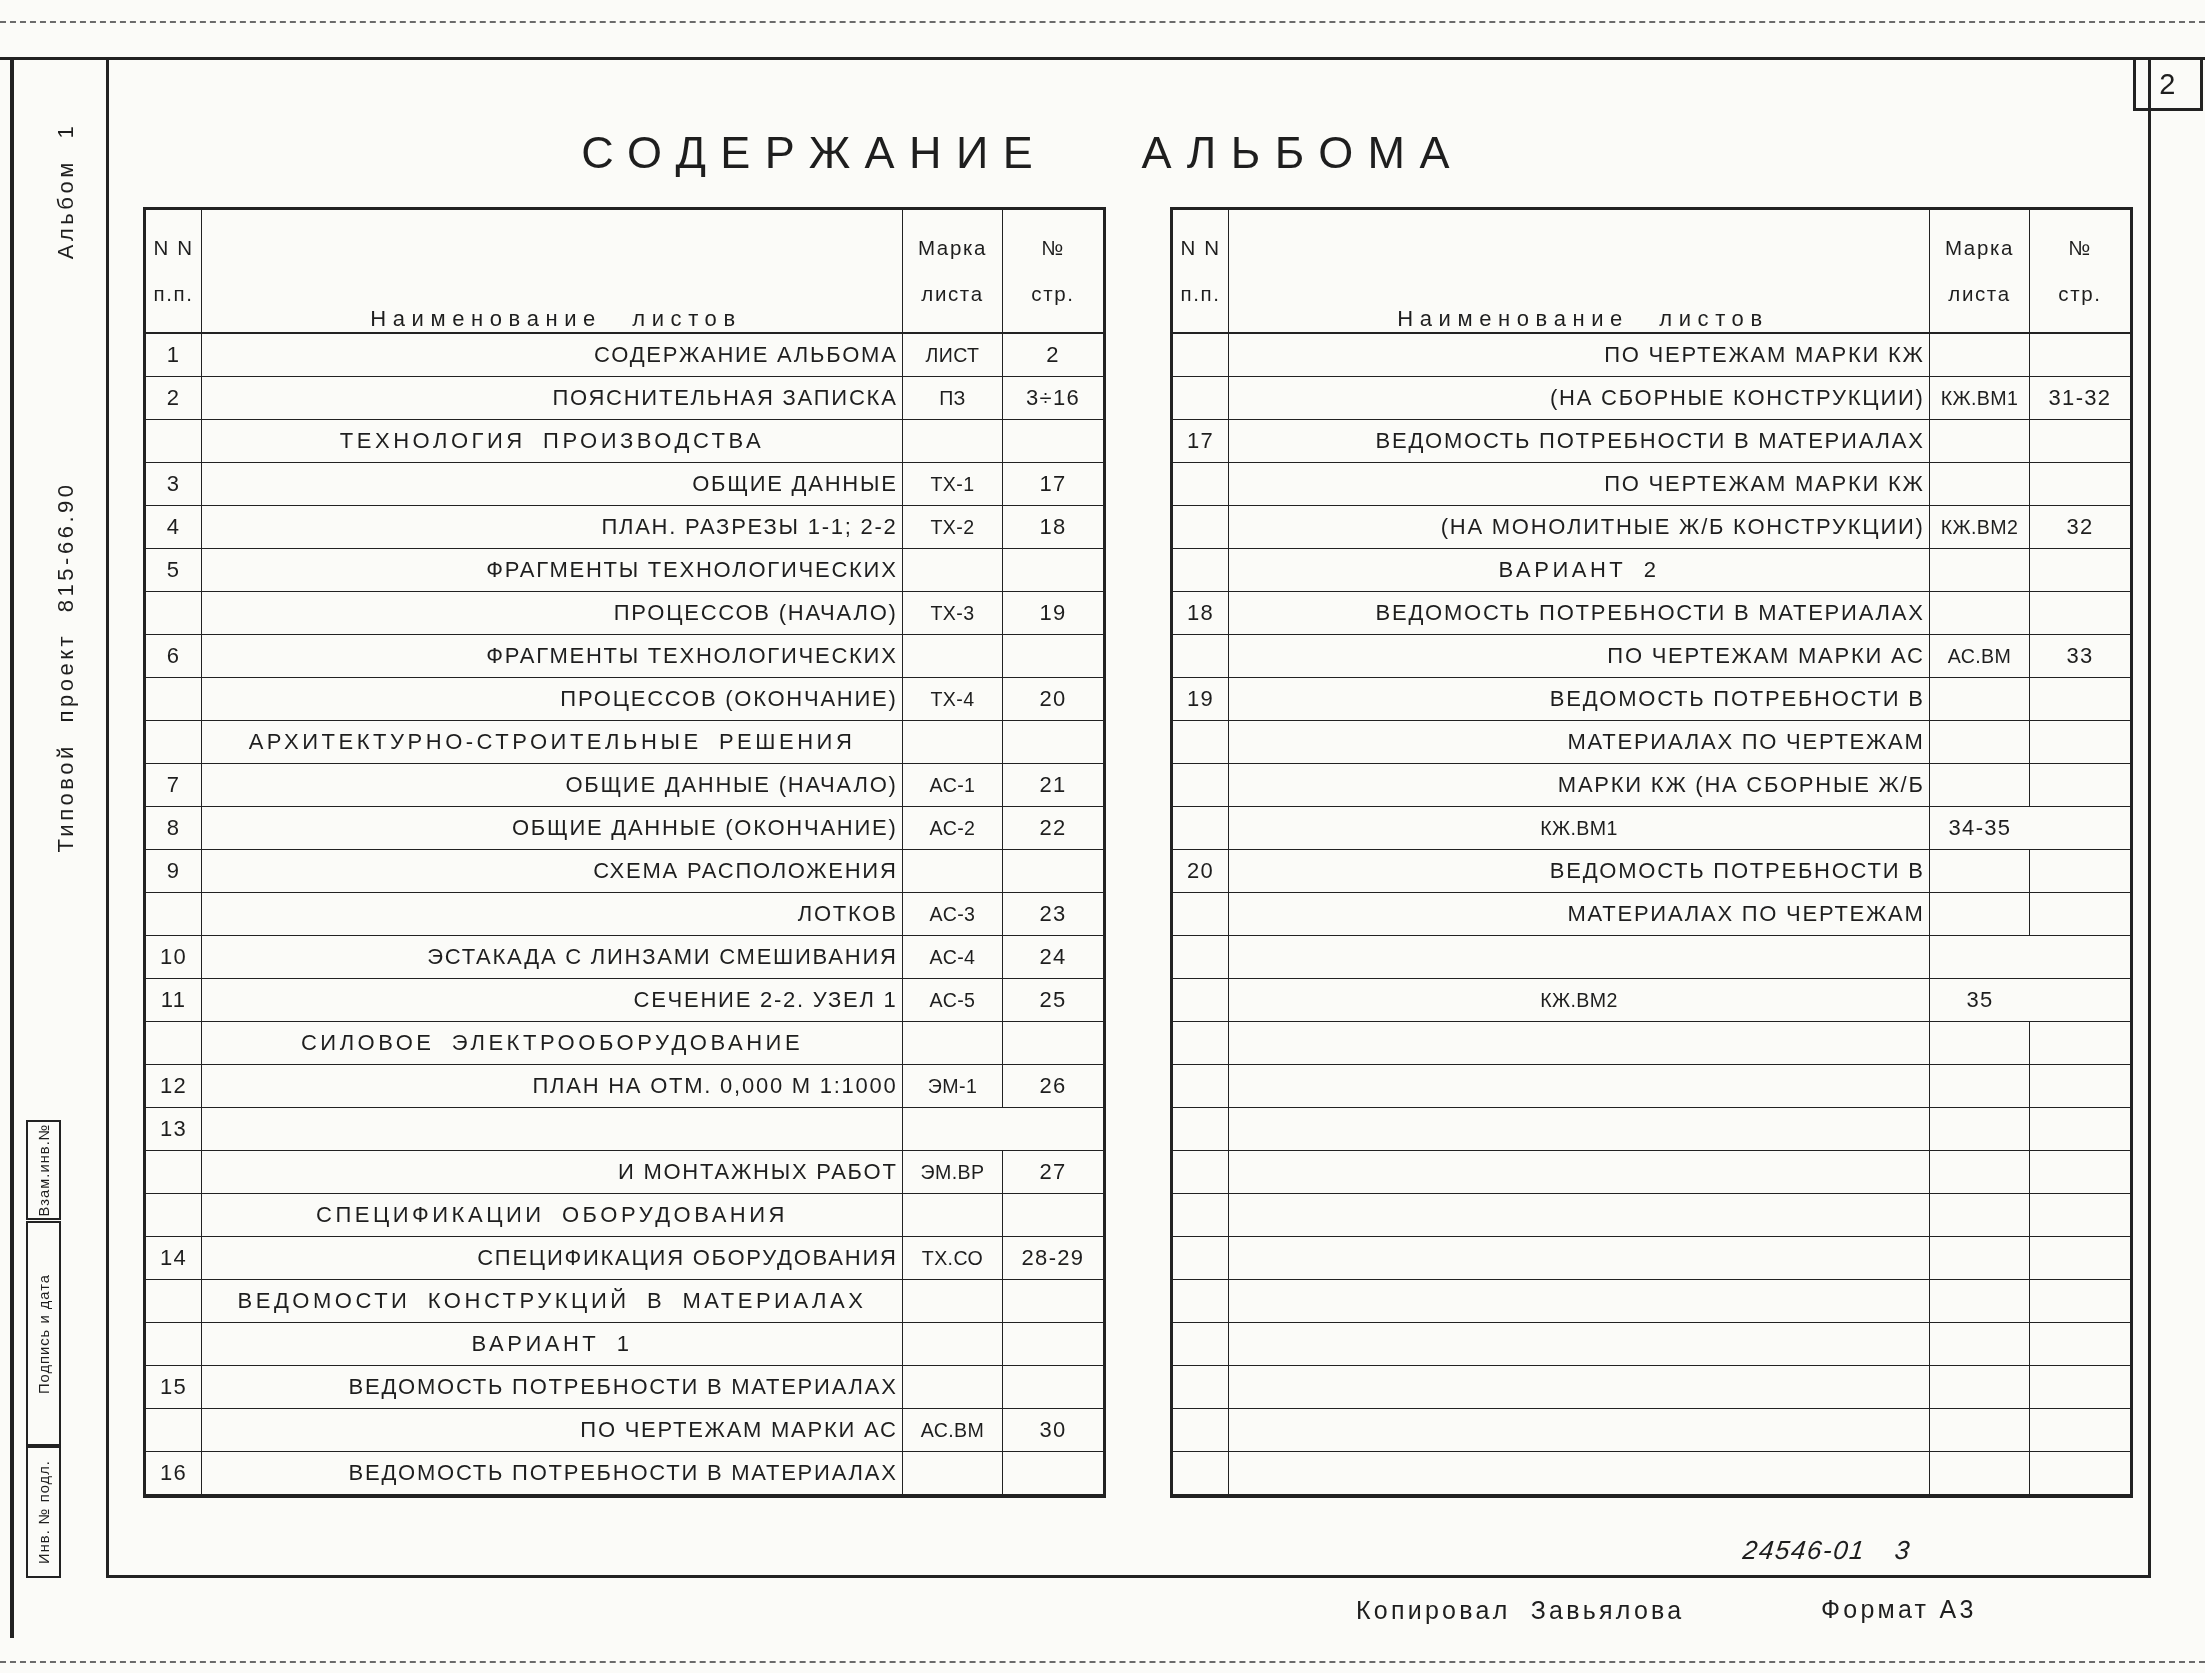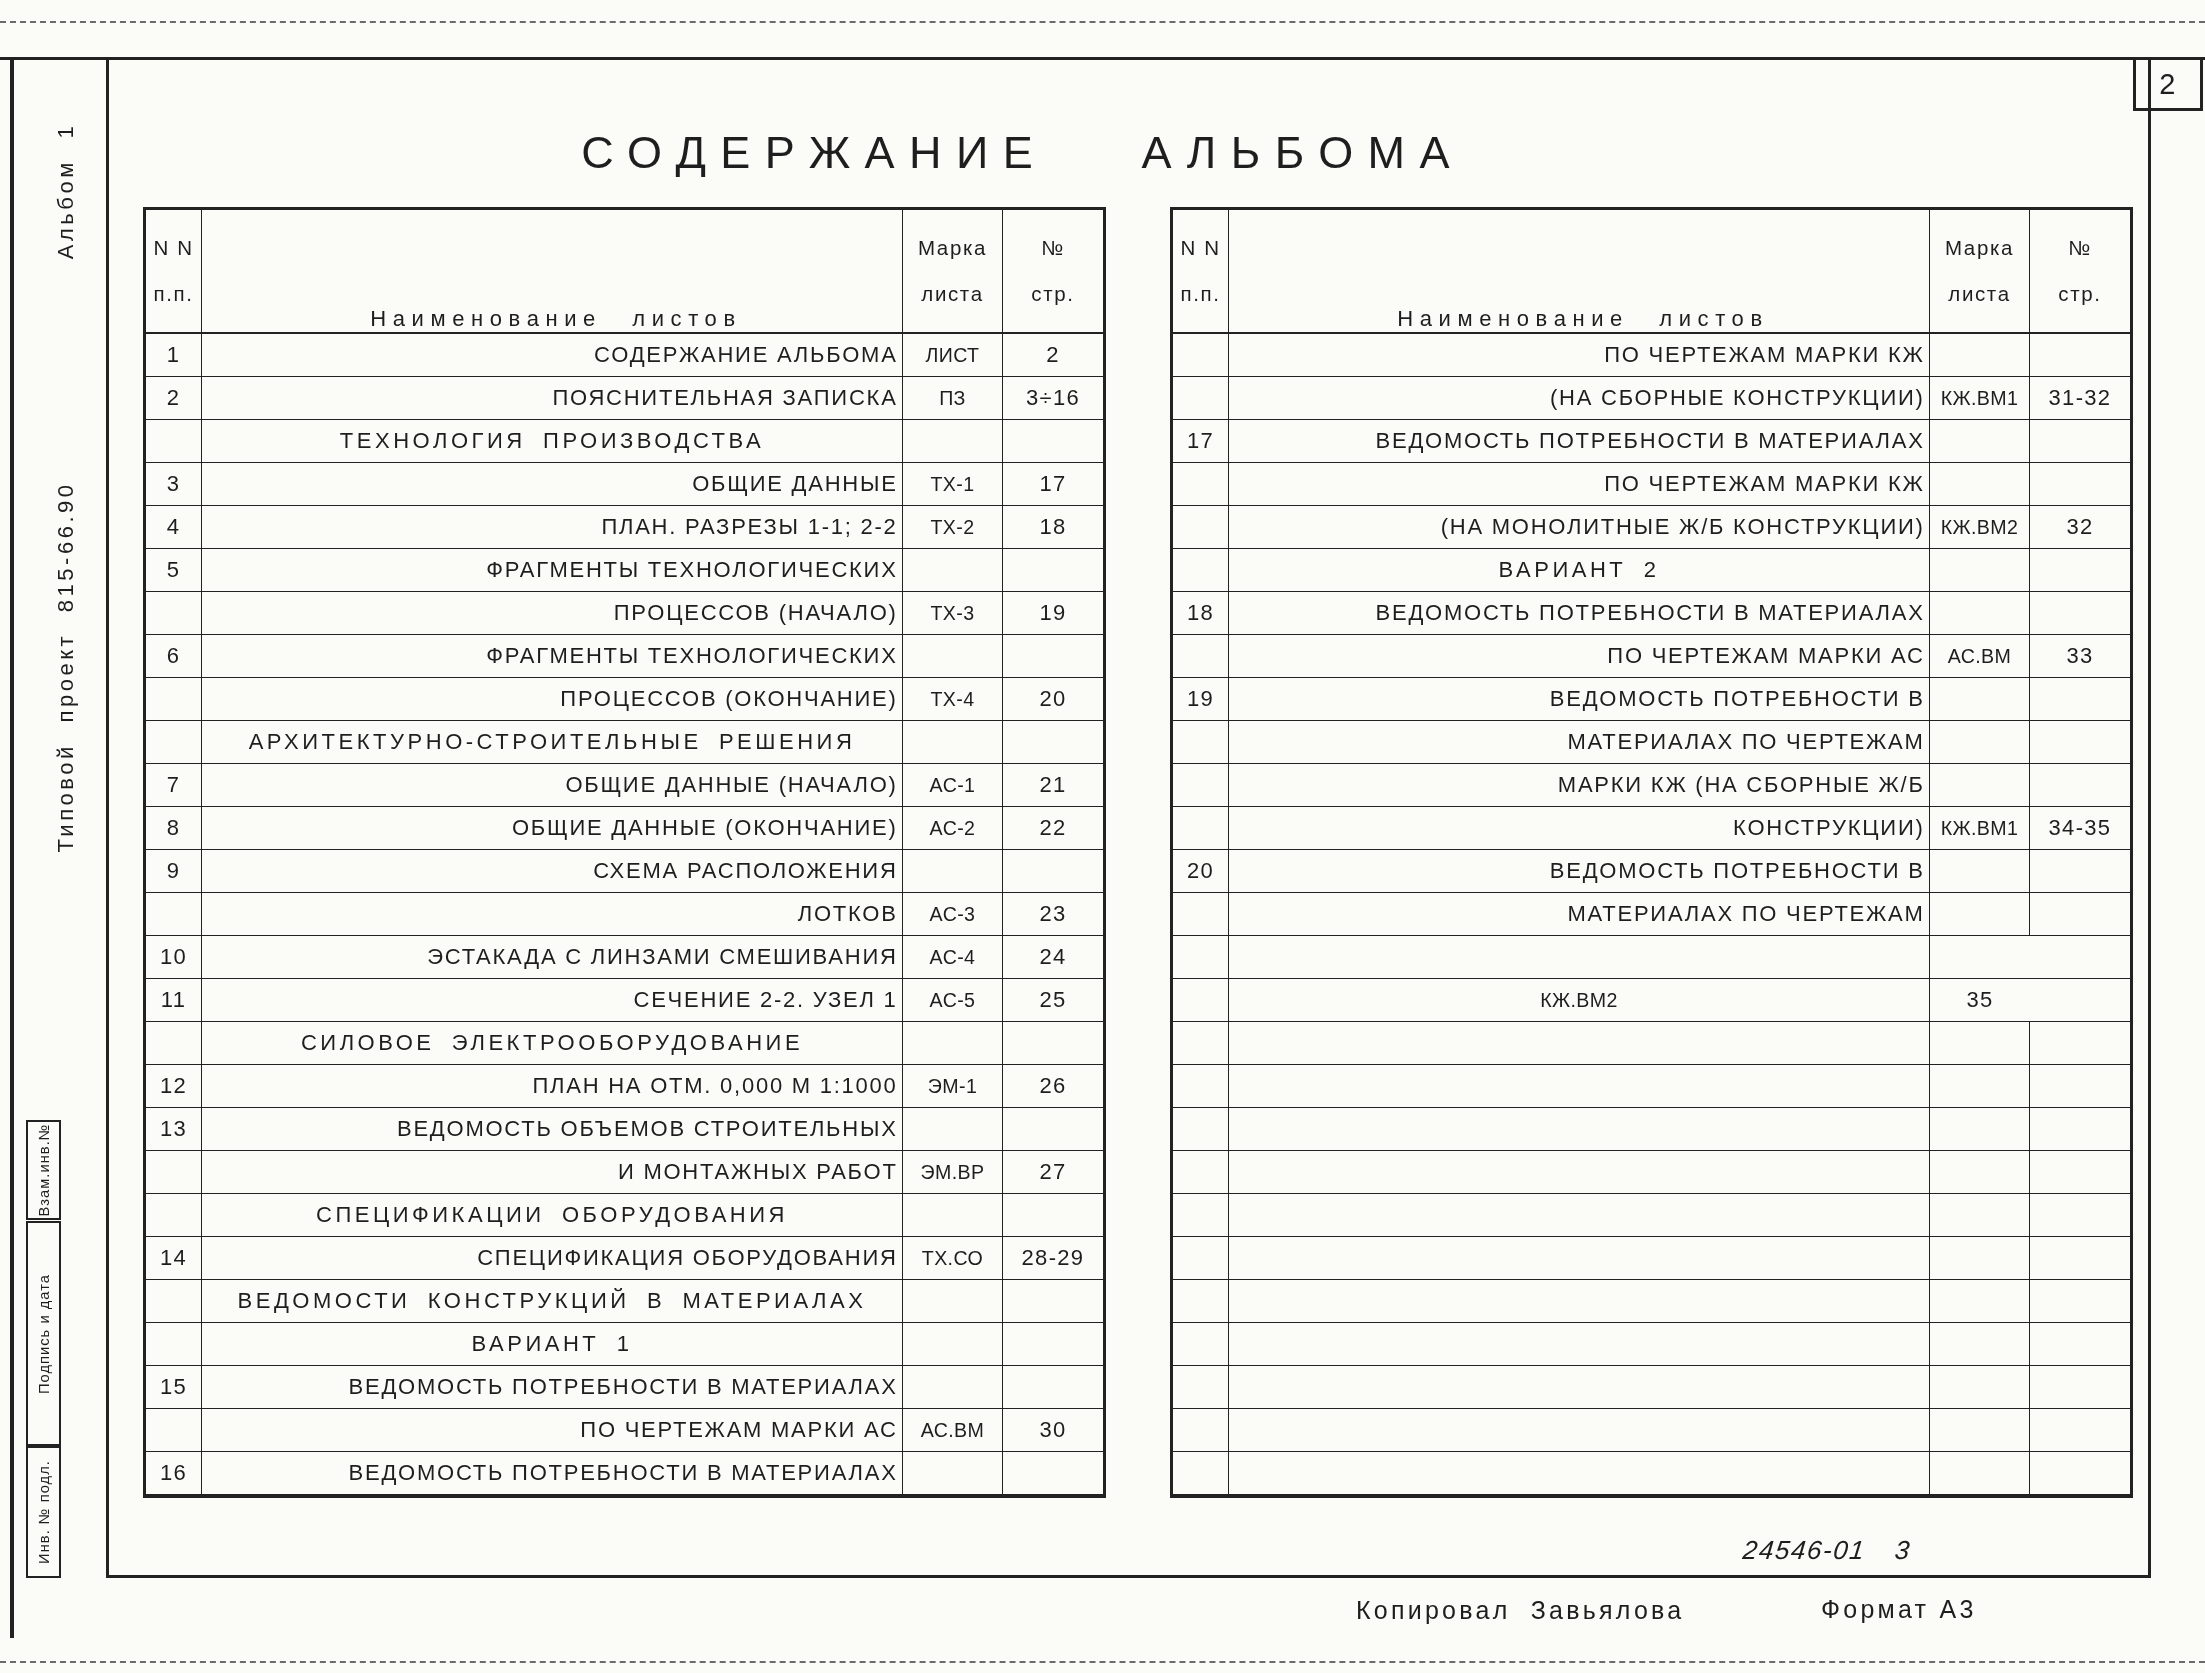--- a/index.html
+++ b/index.html
@@ -231,21 +231,20 @@
           <div class="cell page"></div>
         </div>
         <div class="t-row">
           <div class="cell num">12</div>
           <div class="cell name">ПЛАН НА ОТМ. 0,000   М 1:1000</div>
           <div class="cell mark">ЭМ-1</div>
           <div class="cell page">26</div>
         </div>
         <div class="t-row">
           <div class="cell num">13</div>
-          <div class="cell name">ВЕДОМОСТЬ ОБЪЕМОВ СТРОИТЕЛЬНЫХ</div>
           <div class="cell mark"></div>
           <div class="cell page"></div>
         </div>
         <div class="t-row">
           <div class="cell num"></div>
           <div class="cell name">И МОНТАЖНЫХ РАБОТ</div>
           <div class="cell mark">ЭМ.ВР</div>
           <div class="cell page">27</div>
         </div>
         <div class="t-row section">
@@ -373,21 +372,20 @@
           <div class="cell page"></div>
         </div>
         <div class="t-row">
           <div class="cell num"></div>
           <div class="cell name">МАРКИ КЖ (НА СБОРНЫЕ Ж/Б</div>
           <div class="cell mark"></div>
           <div class="cell page"></div>
         </div>
         <div class="t-row">
           <div class="cell num"></div>
-          <div class="cell name">КОНСТРУКЦИИ)</div>
           <div class="cell mark">КЖ.ВМ1</div>
           <div class="cell page">34-35</div>
         </div>
         <div class="t-row">
           <div class="cell num">20</div>
           <div class="cell name">ВЕДОМОСТЬ ПОТРЕБНОСТИ В</div>
           <div class="cell mark"></div>
           <div class="cell page"></div>
         </div>
         <div class="t-row">

